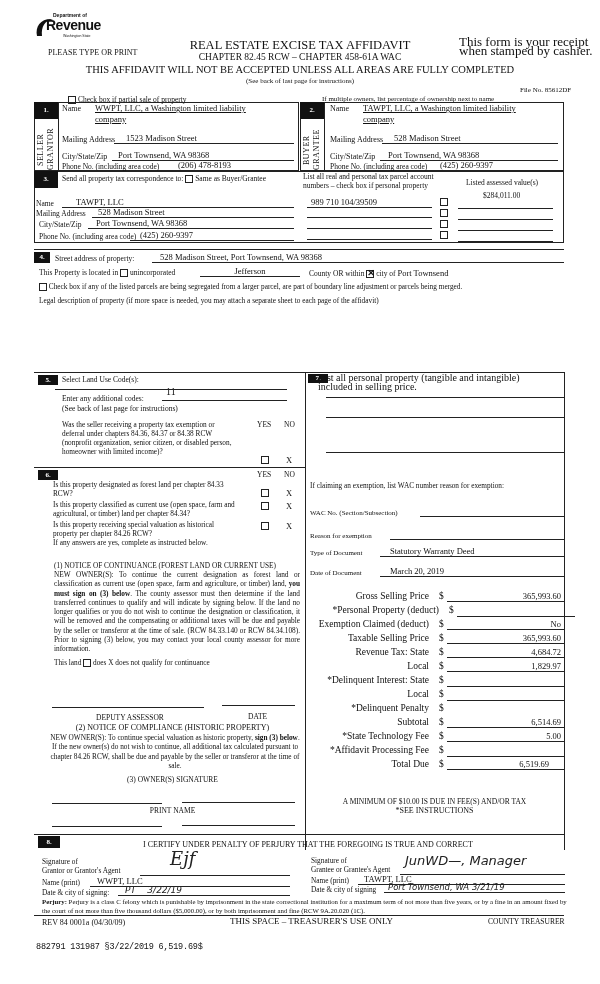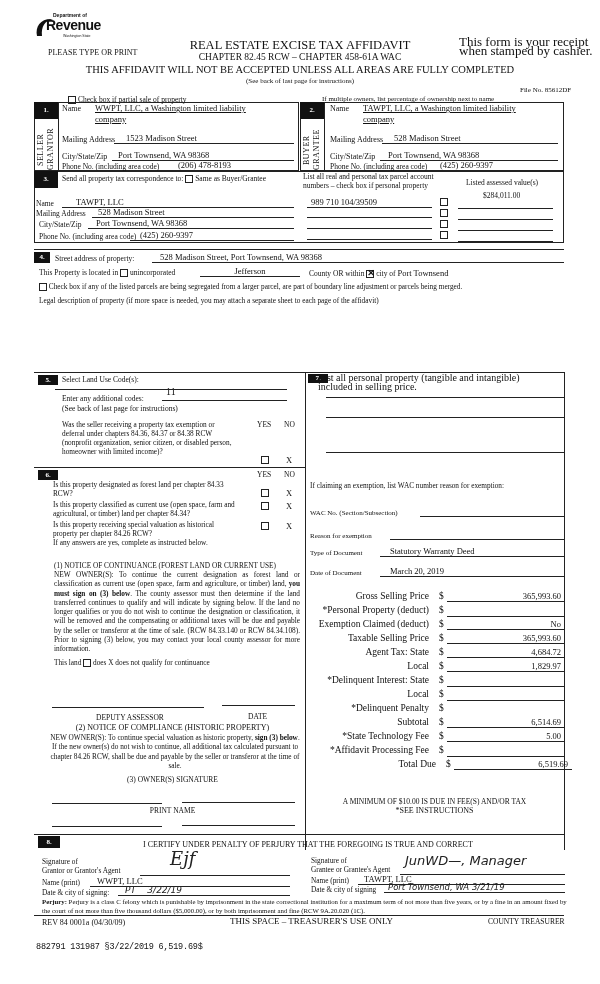--- a/index.html
+++ b/index.html
@@ -228,37 +228,37 @@
 <div class="abs b ul" style="left:380px;top:546px;width:185px;font-size:8.5px;padding-left:10px">Statutory Warranty Deed</div>
 <div class="abs" style="left:310px;top:569px;font-size:7px">Date of Document</div>
 <div class="abs b ul" style="left:380px;top:566px;width:185px;font-size:8.5px;padding-left:10px">March 20, 2019</div>
 
 <div class="abs" style="left:305px;top:591px;width:260px">
   <div style="position:absolute;top:0px;left:0;width:260px;height:14px">
     <span class="abs tr" style="left:0;width:124px;font-size:9.5px">Gross Selling Price</span>
     <span class="abs" style="left:134px;font-size:9.5px">$</span>
     <span class="abs b tr ul" style="left:142px;width:118px;font-size:8.5px;padding-right:4px">365,993.60</span>
   </div>
-  <div style="position:absolute;top:14px;left:0;width:268px;height:14px">
+  <div style="position:absolute;top:14px;left:10px;width:268px;height:14px">
     <span class="abs tr" style="left:0;width:124px;font-size:9.5px">*Personal Property (deduct)</span>
     <span class="abs" style="left:134px;font-size:9.5px">$</span>
     <span class="abs b tr ul" style="left:142px;width:118px;height:12px;font-size:8.5px;padding-right:4px"></span>
   </div>
   <div style="position:absolute;top:28px;left:0;width:260px;height:14px">
     <span class="abs tr" style="left:0;width:124px;font-size:9.5px">Exemption Claimed (deduct)</span>
     <span class="abs" style="left:134px;font-size:9.5px">$</span>
     <span class="abs b tr ul" style="left:142px;width:118px;font-size:8.5px;padding-right:4px">No</span>
   </div>
   <div style="position:absolute;top:42px;left:0;width:260px;height:14px">
     <span class="abs tr" style="left:0;width:124px;font-size:9.5px">Taxable Selling Price</span>
     <span class="abs" style="left:134px;font-size:9.5px">$</span>
     <span class="abs b tr ul" style="left:142px;width:118px;font-size:8.5px;padding-right:4px">365,993.60</span>
   </div>
   <div style="position:absolute;top:56px;left:0;width:260px;height:14px">
-    <span class="abs tr" style="left:0;width:124px;font-size:9.5px">Agent Tax:  State</span>
+    <span class="abs tr" style="left:0;width:124px;font-size:9.5px">Revenue Tax:  State</span>
     <span class="abs" style="left:134px;font-size:9.5px">$</span>
     <span class="abs b tr ul" style="left:142px;width:118px;font-size:8.5px;padding-right:4px">4,684.72</span>
   </div>
   <div style="position:absolute;top:70px;left:0;width:260px;height:14px">
     <span class="abs tr" style="left:0;width:124px;font-size:9.5px">Local</span>
     <span class="abs" style="left:134px;font-size:9.5px">$</span>
     <span class="abs b tr ul" style="left:142px;width:118px;font-size:8.5px;padding-right:4px">1,829.97</span>
   </div>
   <div style="position:absolute;top:84px;left:0;width:260px;height:14px">
     <span class="abs tr" style="left:0;width:124px;font-size:9.5px">*Delinquent Interest:  State</span>
@@ -283,24 +283,24 @@
   <div style="position:absolute;top:140px;left:0;width:260px;height:14px">
     <span class="abs tr" style="left:0;width:124px;font-size:9.5px">*State Technology Fee</span>
     <span class="abs" style="left:134px;font-size:9.5px">$</span>
     <span class="abs b tr ul" style="left:142px;width:118px;font-size:8.5px;padding-right:4px">5.00</span>
   </div>
   <div style="position:absolute;top:154px;left:0;width:260px;height:14px">
     <span class="abs tr" style="left:0;width:124px;font-size:9.5px">*Affidavit Processing Fee</span>
     <span class="abs" style="left:134px;font-size:9.5px">$</span>
     <span class="abs b tr ul" style="left:142px;width:118px;height:12px;font-size:8.5px;padding-right:4px"></span>
   </div>
-  <div style="position:absolute;top:168px;left:7px;width:260px;height:14px">
+  <div style="position:absolute;top:168px;left:0;width:260px;height:14px">
     <span class="abs tr" style="left:0;width:124px;font-size:9.5px">Total Due</span>
     <span class="abs" style="left:134px;font-size:9.5px">$</span>
-    <span class="abs b tr ul" style="left:142px;width:118px;font-size:8.5px;padding-right:4px">6,519.69</span>
+    <span class="abs b tr ul" style="left:142px;width:118px;font-size:8.5px;padding-right:16px">6,519.69</span>
   </div>
 </div>
 <div class="abs b tc" style="left:305px;top:797px;width:259px;font-size:7.5px">A MINIMUM OF $10.00 IS DUE IN FEE(S) AND/OR TAX</div>
 <div class="abs tc" style="left:305px;top:806px;width:259px;font-size:8px">*SEE INSTRUCTIONS</div>
 
 <div class="line" style="left:34px;top:834px;width:530px"></div>
 <div class="num abs" style="left:38px;top:836px;width:22px;height:12px;line-height:12px">8.</div>
 <div class="abs b" style="left:143px;top:840px;font-size:8px;white-space:nowrap">I CERTIFY UNDER PENALTY OF PERJURY THAT THE FOREGOING IS TRUE AND CORRECT</div>
 
 <div class="abs" style="left:42px;top:858px;font-size:7.3px;line-height:8.5px">

